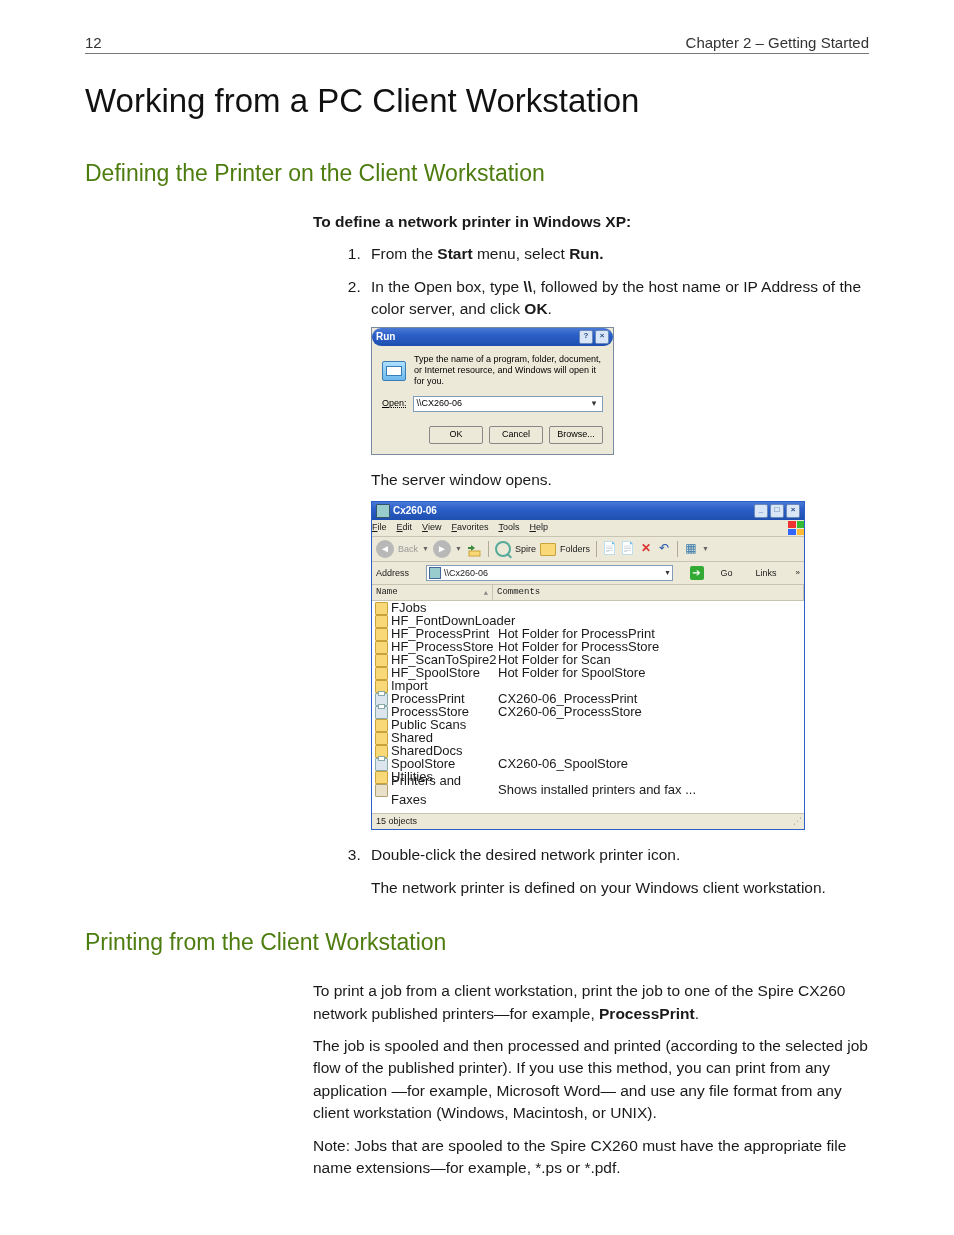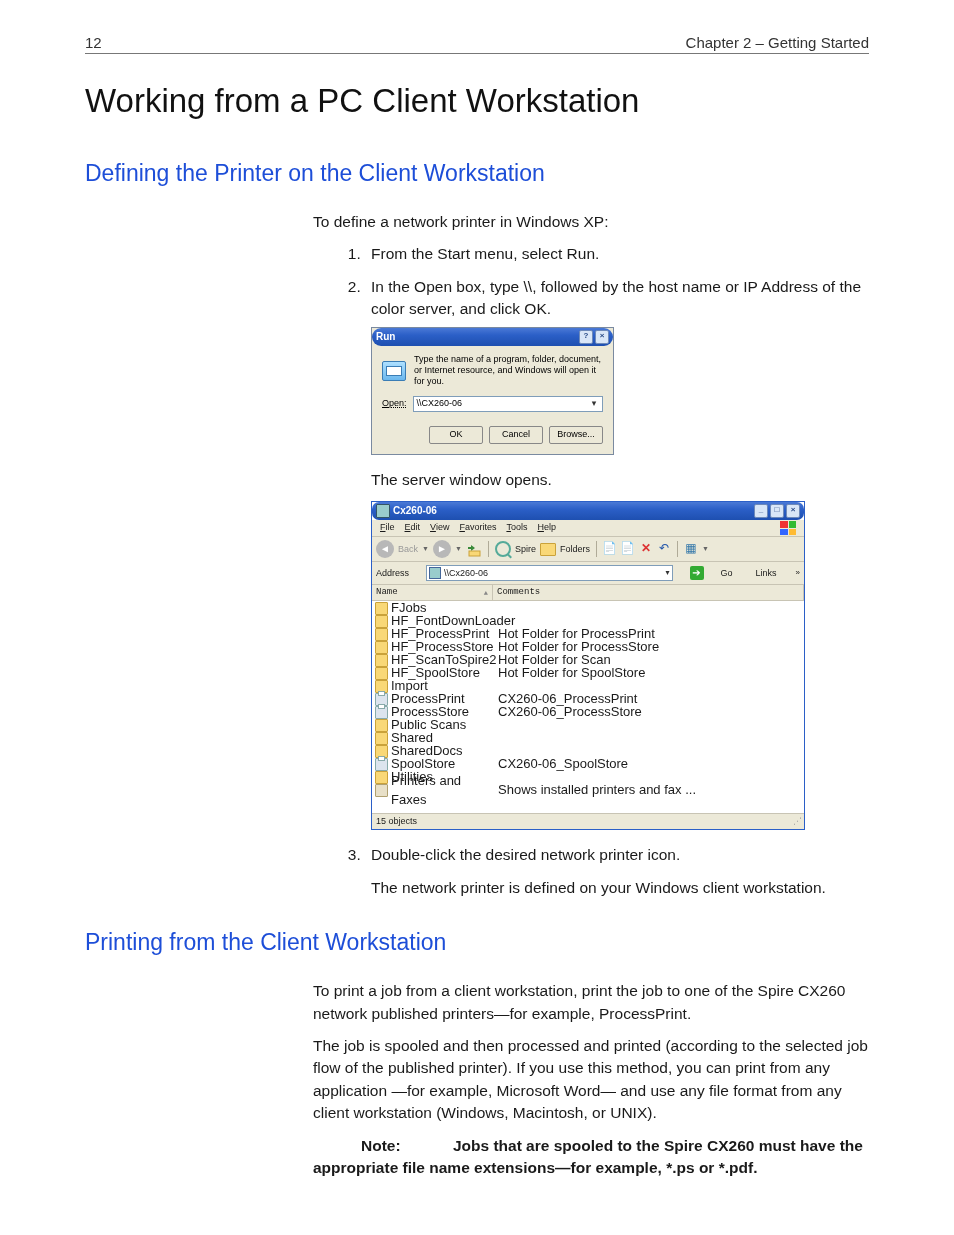--- a/index.html
+++ b/index.html
@@ -25,26 +25,26 @@
   h1 {
     font-weight: 400;
     font-size: 33px;
     margin: 0 0 40px 0;
     color: #111;
   }
   h2 {
     font-weight: 400;
     font-size: 23px;
     margin: 18px 0 24px 0;
-    color: #1d4ed8;
+    color: #4d7c0f;
   }
   .indented-block {
     margin-left: 228px;
   }
-  .bold { font-weight: 400; }
+  .bold { font-weight: 700; }
   .body-text {
     font-size: 15.5px;
     line-height: 1.45;
     margin: 0 0 10px 0;
   }
   ol.steps {
     font-size: 15.5px;
     line-height: 1.45;
     padding-left: 20px;
     margin: 6px 0 0 0;
@@ -128,30 +128,29 @@
   .exp-title {
     background: linear-gradient(#4a79d6, #2b5fc7 40%, #1e4fb0);
     color: #fff;
     font-weight: bold;
     padding: 2px 4px;
     font-size: 10px;
     display: flex;
     justify-content: space-between;
     align-items: center;
     height: 14px;
-    border-radius: 7px;
   }
   .exp-title-left { display:flex; align-items:center; gap:3px; }
   .exp-comp-icon {
     width:12px; height:12px; background:#9cc; border:1px solid #356; border-radius:1px;
   }
   .exp-menus {
     background: #ece9d8;
     border-bottom: 1px solid #c8c4b4;
-    padding: 1px 8px;
+    padding: 1px 0;
     display:flex; gap:10px; justify-content:space-between;
   }
   .menus-left { display:flex; gap:10px; }
   .menus-left span::first-letter { text-decoration: underline; }
   .win-flag {
     width:16px; height:14px;
     display:grid; grid-template-columns:1fr 1fr; grid-template-rows:1fr 1fr;
     gap:1px;
   }
   .win-flag div:nth-child(1){background:#e33;}
@@ -246,21 +245,21 @@
   .ico.printer::after{content:"";position:absolute;left:2px;right:2px;top:-3px;height:3px;background:#fff;border:1px solid #8aa;}
   .ico.pfax { background:#e8e0c8; border:1px solid #b0a070; }
 
   .exp-status {
     background:#ece9d8; border-top:1px solid #c8c4b4;
     font-size:9px; padding:1px 4px; height:13px;
     display:flex; justify-content:space-between;
   }
   .grip { color:#999; letter-spacing:-2px; }
 
-  .note-block .bold { font-weight:700;margin-left:48px; }
+  .note-block .bold { font-weight:400; }
 
 </style>
 </head>
 <body>
 
 <div class="page">
 
   <div class="header-row">
     <span>12</span>
     <span>Chapter 2 – Getting Started</span>

